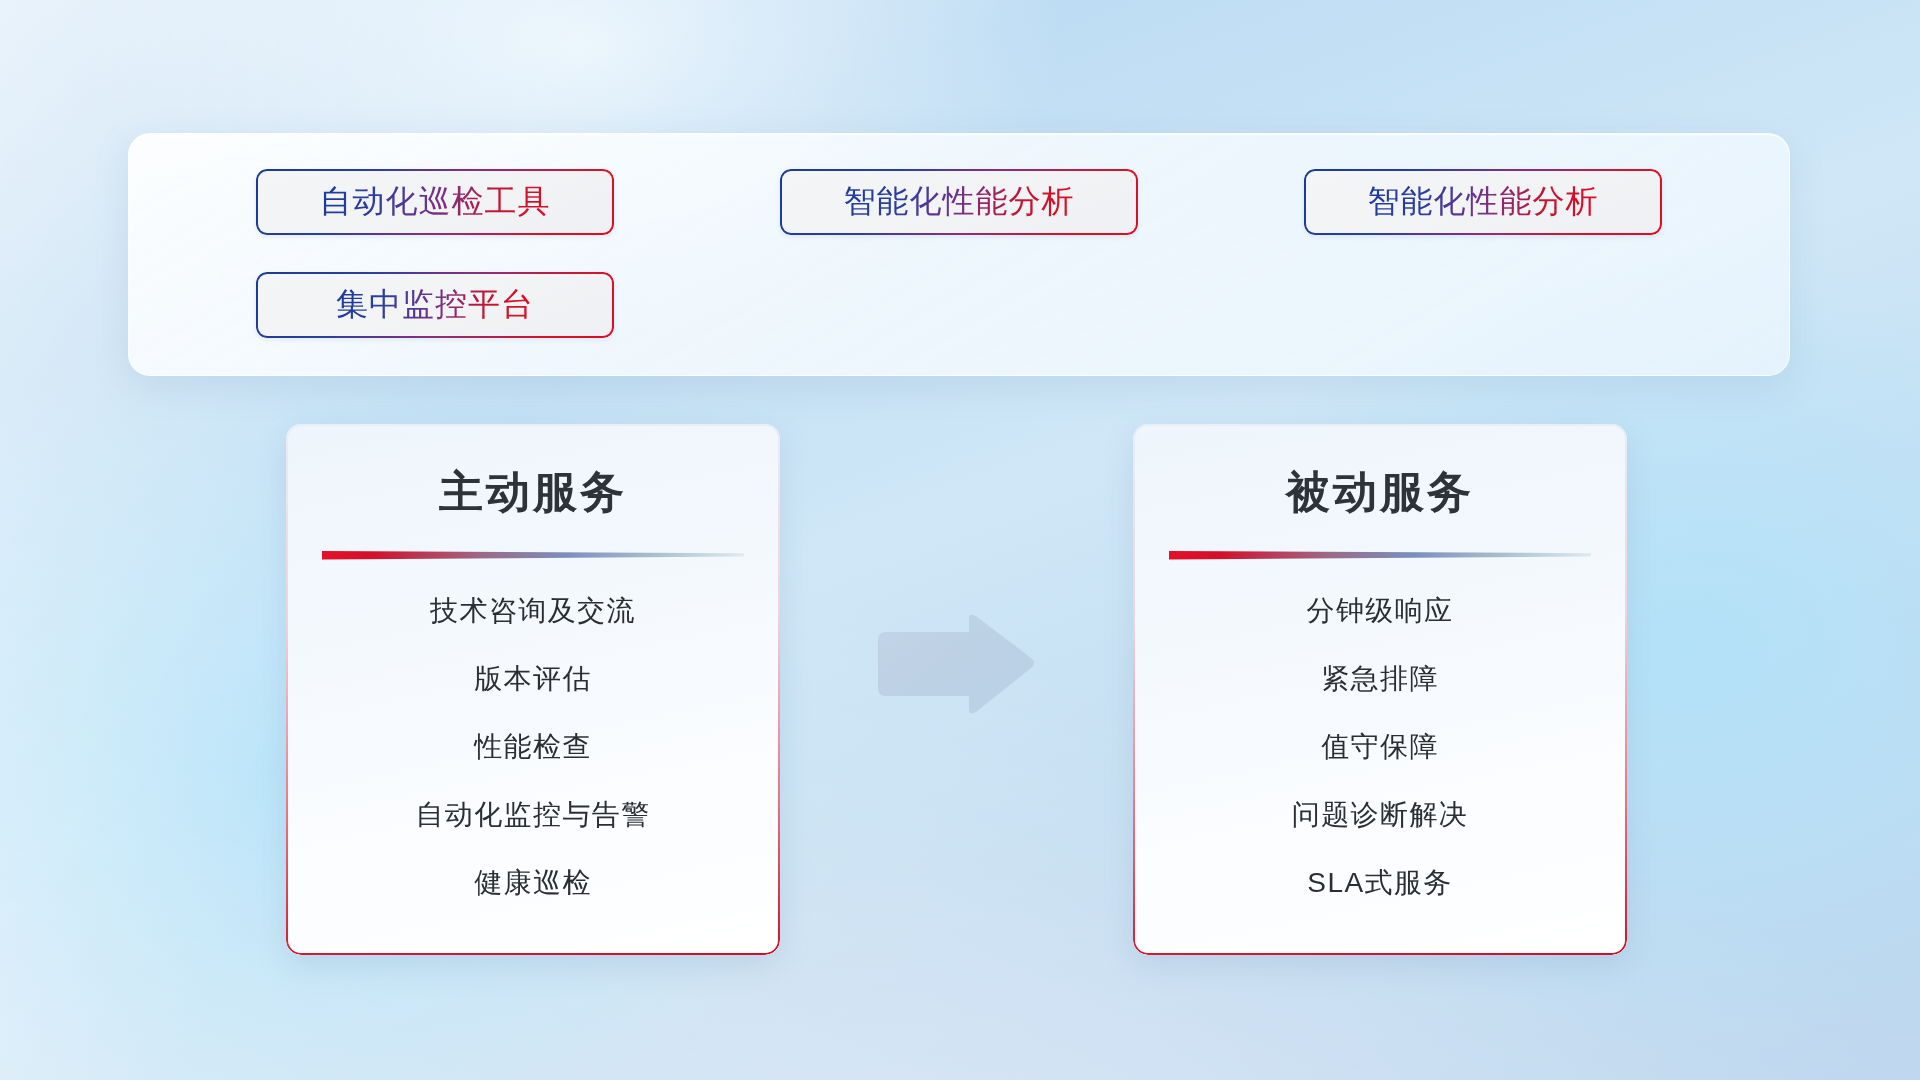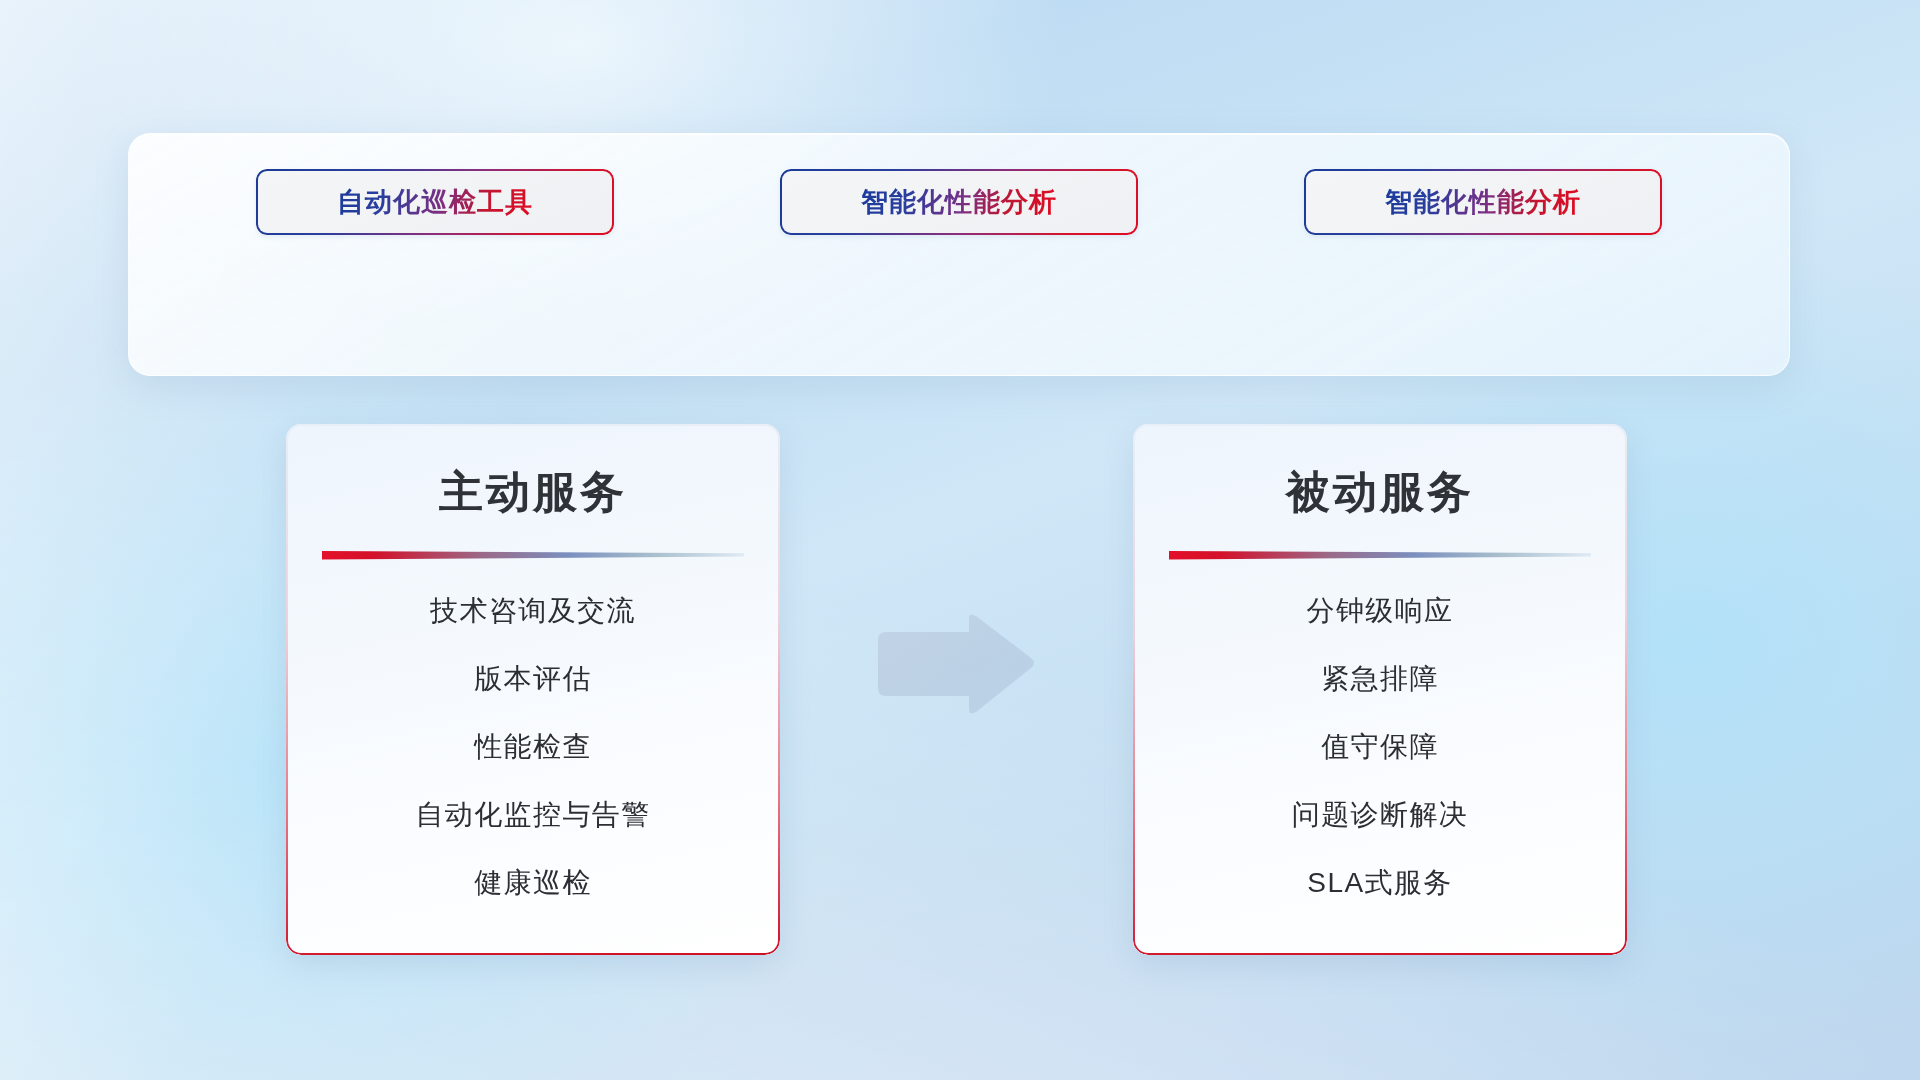--- a/index.html
+++ b/index.html
@@ -53,21 +53,21 @@
     padding:2px;
     background: linear-gradient(128deg, #1a3a96 0%, #2b3f9d 28%, #8e2d7a 56%, #d6132b 82%, #e00b24 100%);
     -webkit-mask: linear-gradient(#000 0 0) content-box, linear-gradient(#000 0 0);
     -webkit-mask-composite: xor;
             mask: linear-gradient(#000 0 0) content-box, linear-gradient(#000 0 0);
             mask-composite: exclude;
     pointer-events:none;
   }
   .chip-label {
     position:relative; z-index:2;
-    font-size:27px; font-weight:700; letter-spacing:1px; white-space:nowrap;
+    font-size:32px; font-weight:400; letter-spacing:1px; white-space:nowrap;
     background: linear-gradient(105deg, #1b3b9c 0%, #2a3e9e 24%, #7a2f84 52%, #c4152f 76%, #e10b22 100%);
     -webkit-background-clip:text; background-clip:text;
     -webkit-text-fill-color:transparent; color:transparent;
   }
 
   
   .card {
     position:absolute; top:424px; width:494px; height:531px;
     border-radius:15px;
     background: linear-gradient(168deg, #eef5fc 0%, #f3f8fd 32%, #fafcff 66%, #ffffff 100%);
@@ -126,20 +126,23 @@
   <div class="chip-grid">
 
     <div class="chip">
       <span class="chip-label">自动化巡检工具</span>
     </div>
     <div class="chip">
       <span class="chip-label">智能化性能分析</span>
     </div>
     <div class="chip">
       <span class="chip-label">智能化性能分析</span>
+    </div>
+    <div class="chip">
+      <span class="chip-label">集中监控平台</span>
     </div>
 
   </div>
 </div>
 
 <div class="card left">
   <div class="card-title">主动服务</div>
   <div class="divider-wrap">
     <svg class="divider" viewBox="0 0 422 13" preserveAspectRatio="none">
       <defs>

